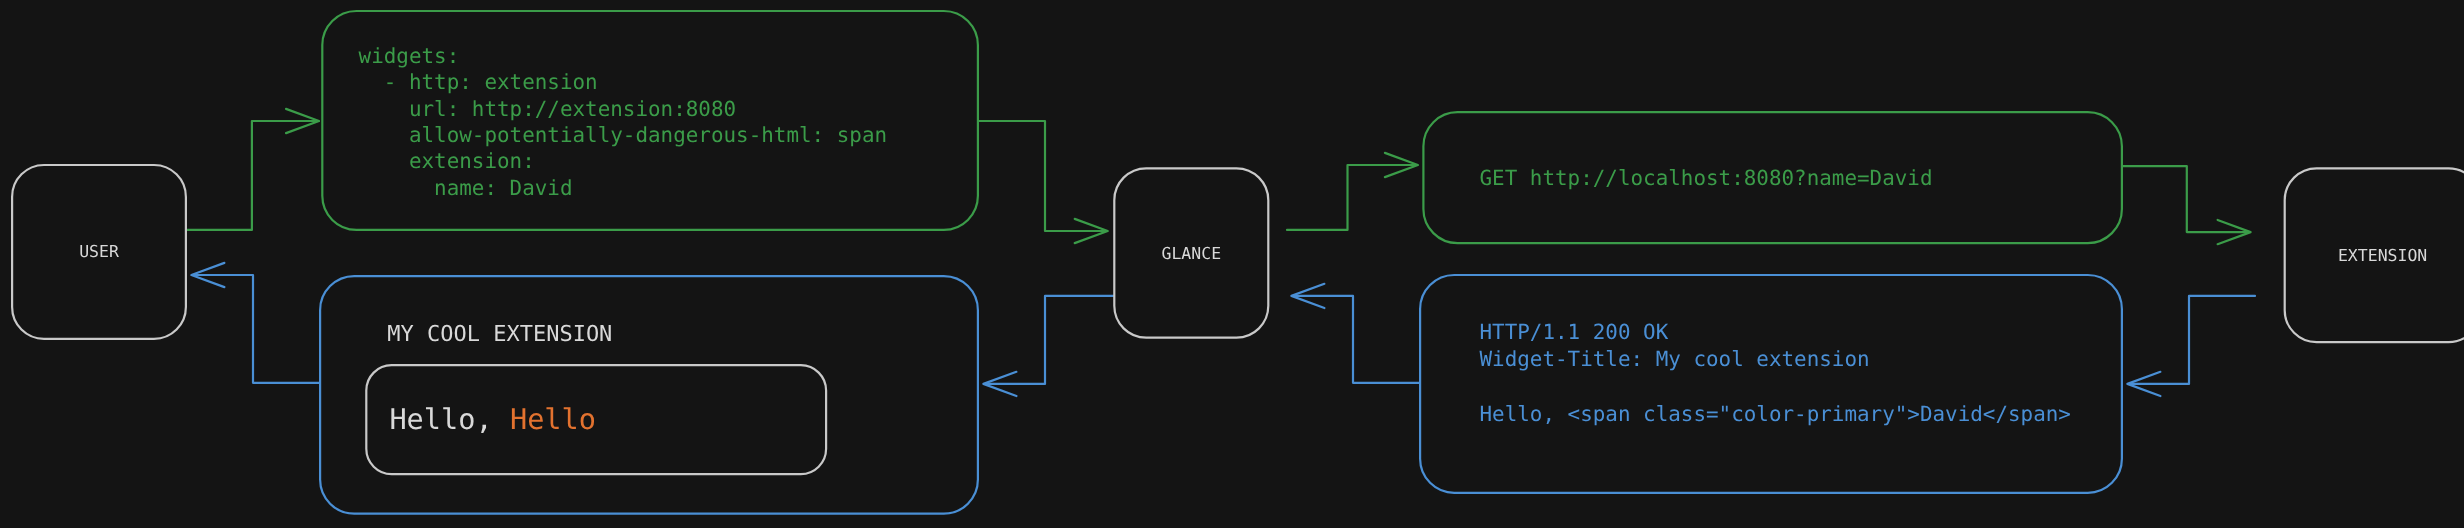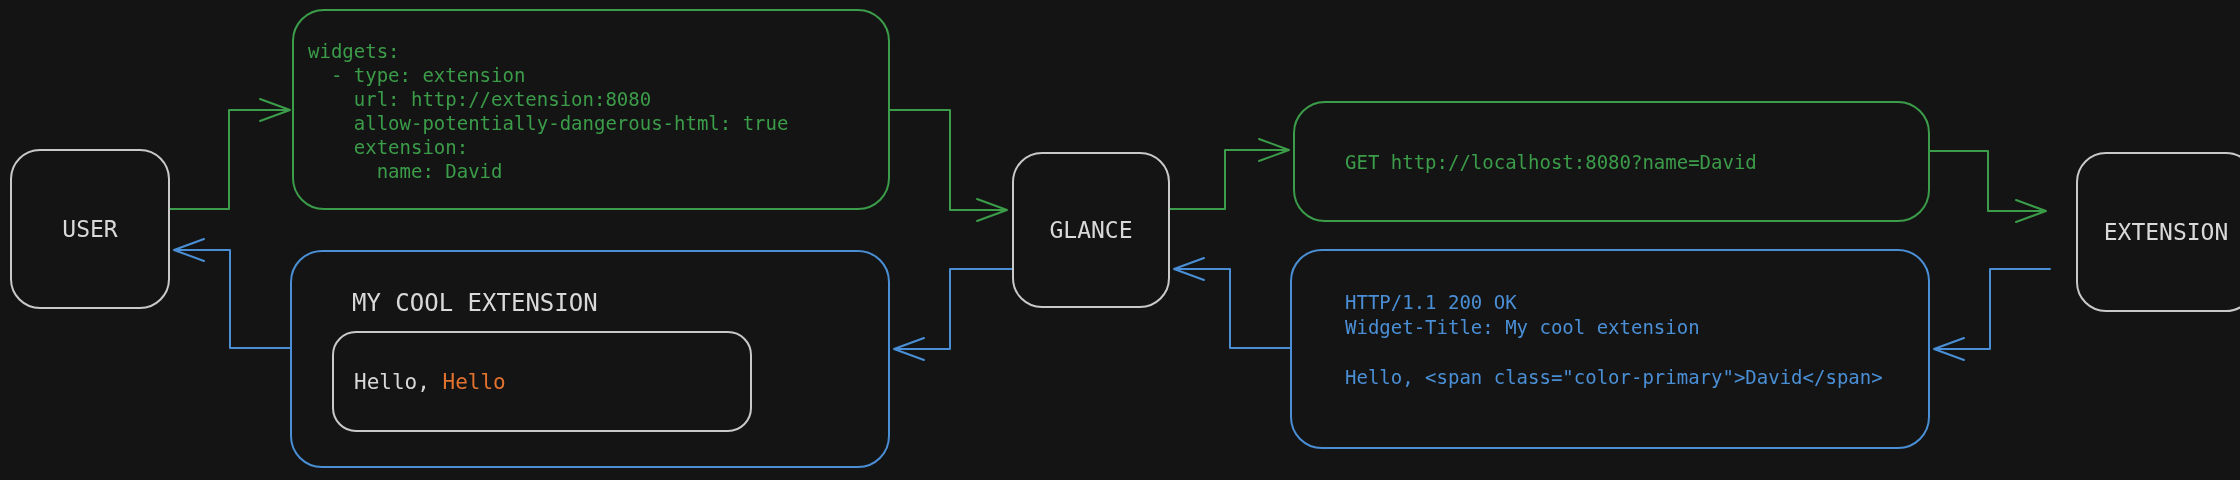--- a/index.html
+++ b/index.html
@@ -17,53 +17,53 @@
     overflow:hidden;
   }
   .wires{position:absolute;left:0;top:0;width:2240px;height:480px;}
   .wires polyline{fill:none;stroke-width:2;stroke-linejoin:round;stroke-linecap:round;}
   .wire-green{stroke:var(--green);}
   .wire-blue{stroke:var(--blue);}
 
   .node{
     position:absolute;border:2px solid var(--node-border);border-radius:30px;
     display:flex;align-items:center;justify-content:center;
-    color:var(--text-light);font-size:23px;letter-spacing:0;
+    color:var(--text-light);font-size:15px;letter-spacing:0;
     box-sizing:border-box;background:var(--bg);
   }
   #node-user{left:10px;top:149px;width:160px;height:160px;}
-  #node-glance{left:1012px;top:152px;width:158px;height:156px;}
+  #node-glance{left:1012px;top:152px;width:142px;height:156px;}
   #node-extension{left:2050px;top:152px;width:180px;height:160px;margin-left:26px;}
 
   .codebox{
     position:absolute;border:2px solid;border-radius:32px;box-sizing:border-box;
     background:var(--bg);font-size:19px;
   }
   .codebox .code-line{white-space:pre;}
   .green-box{border-color:var(--green);color:var(--green);}
   .blue-box{border-color:var(--blue);color:var(--blue);}
 
-  #config-box{left:292px;top:9px;width:598px;height:201px;padding:28px 18px 0 14px;}
+  #config-box{left:292px;top:9px;width:598px;height:201px;padding:28px 18px 0 32px;}
   #config-box .code-line{line-height:24px;min-height:24px;}
 
   #request-box{left:1293px;top:101px;width:637px;height:121px;display:flex;align-items:center;padding-left:50px;}
 
   #response-box{left:1290px;top:249px;width:640px;height:200px;padding:39px 18px 0 53px;}
   #response-box .code-line{line-height:25px;min-height:25px;}
 
   #widget-box{left:290px;top:250px;width:600px;height:218px;border-radius:32px;}
   #widget-title{
     position:absolute;left:60px;top:39px;line-height:24px;
-    color:var(--text-light);font-size:24px;white-space:pre;
+    color:var(--text-light);font-size:20px;white-space:pre;
   }
   #widget-inner{
     position:absolute;left:40px;top:79px;width:420px;height:101px;
     border:2px solid var(--node-border);border-radius:24px;box-sizing:border-box;
     display:flex;align-items:center;padding-left:20px;
-    color:var(--text-light);font-size:21px;
+    color:var(--text-light);font-size:26px;
   }
   #widget-inner .greet-prefix{white-space:pre;color:var(--text-light);}
   #widget-inner .greet-name{color:var(--orange);}
 </style>
 </head>
 <body>
 
 <div class="canvas">
 
   <svg class="wires" viewBox="0 0 2240 480">
@@ -108,23 +108,23 @@
   </div>
   <div class="node" id="node-glance">
     <span>GLANCE</span>
   </div>
   <div class="node" id="node-extension">
     <span>EXTENSION</span>
   </div>
 
   <div class="codebox green-box" id="config-box">
     <div class="code-line">widgets:</div>
-    <div class="code-line">  - type: extension</div>
+    <div class="code-line">  - http: extension</div>
     <div class="code-line">    url: http://extension:8080</div>
-    <div class="code-line">    allow-potentially-dangerous-html: true</div>
+    <div class="code-line">    allow-potentially-dangerous-html: span</div>
     <div class="code-line">    extension:</div>
     <div class="code-line">      name: David</div>
   </div>
 
   <div class="codebox green-box" id="request-box">
     <div class="code-line">GET http://localhost:8080?name=David</div>
   </div>
 
   <div class="codebox blue-box" id="response-box">
     <div class="code-line">HTTP/1.1 200 OK</div>

